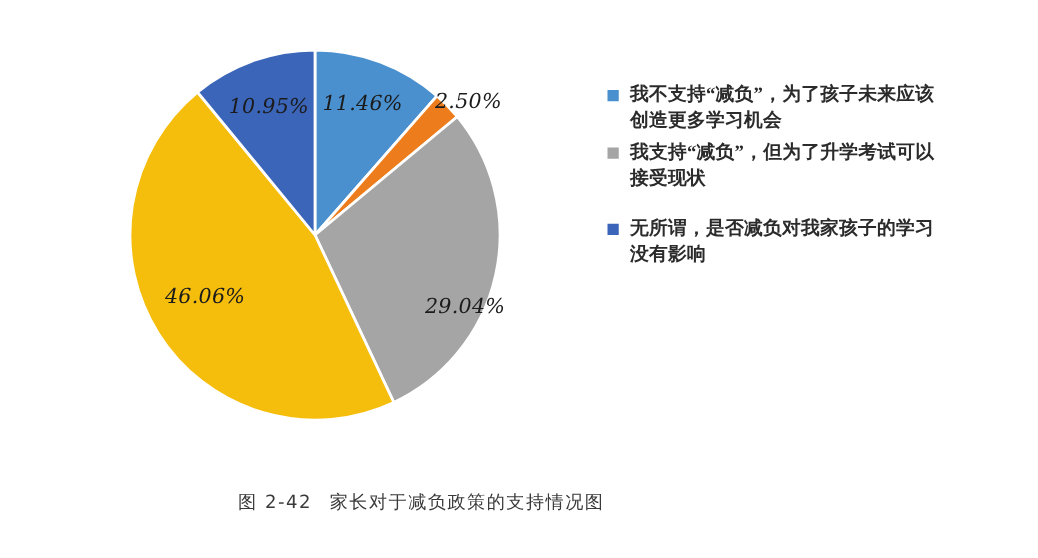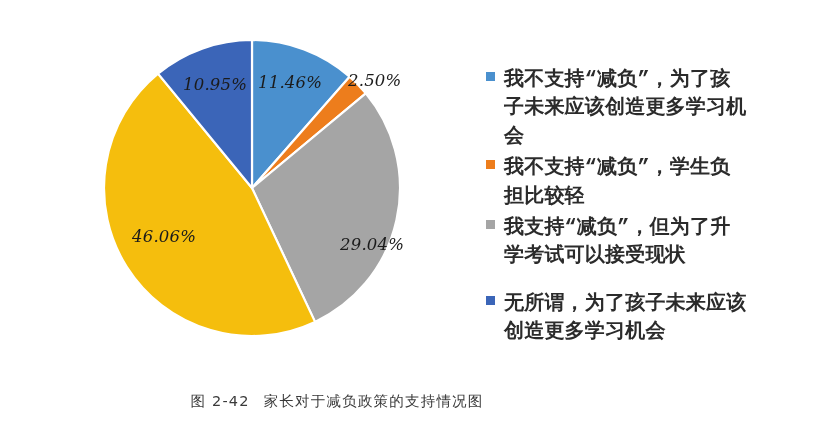--- a/index.html
+++ b/index.html
@@ -79,22 +79,22 @@
     margin-top: 19px;
   }
   .legend-swatch {
     width: 9px;
     height: 9px;
     flex: 0 0 9px;
     margin-top: 6px;
     margin-right: 9px;
   }
   .legend-text {
-    font-family: Liberation Mono, monospace;
-    font-size: 20px;
+    font-family: Liberation Serif, serif;
+    font-size: 15px;
     font-weight: 700;
     line-height: 1.42;
     color: #2b2b2b;
     letter-spacing: 0.2px;
     max-width: 245px;
   }
 
   
   #caption {
     position: absolute;
@@ -135,30 +135,26 @@
       </div>
   </div>
 
 
   <div id="legend">
       <div class="legend-item">
         <span class="legend-swatch" style="background: rgb(74, 144, 206);"></span>
         <span class="legend-text">我不支持“减负”，为了孩子未来应该创造更多学习机会</span>
       </div>
       <div class="legend-item">
-        <span class="legend-swatch" style="background: rgb(237, 125, 28);"></span>
-        <span class="legend-text">我不支持“减负”，学生负担比较轻</span>
-      </div>
-      <div class="legend-item">
         <span class="legend-swatch" style="background: rgb(165, 165, 165);"></span>
         <span class="legend-text">我支持“减负”，但为了升学考试可以接受现状</span>
       </div>
       <div class="legend-item spaced">
         <span class="legend-swatch" style="background: rgb(59, 101, 184);"></span>
-        <span class="legend-text">无所谓，为了孩子未来应该创造更多学习机会</span>
+        <span class="legend-text">无所谓，是否减负对我家孩子的学习没有影响</span>
       </div>
     </div>
 
   <div id="caption">
     <span class="cap-num">图 2-42</span><span>家长对于减负政策的支持情况图</span>
   </div>
 
 </div>
 
 </body></html>

